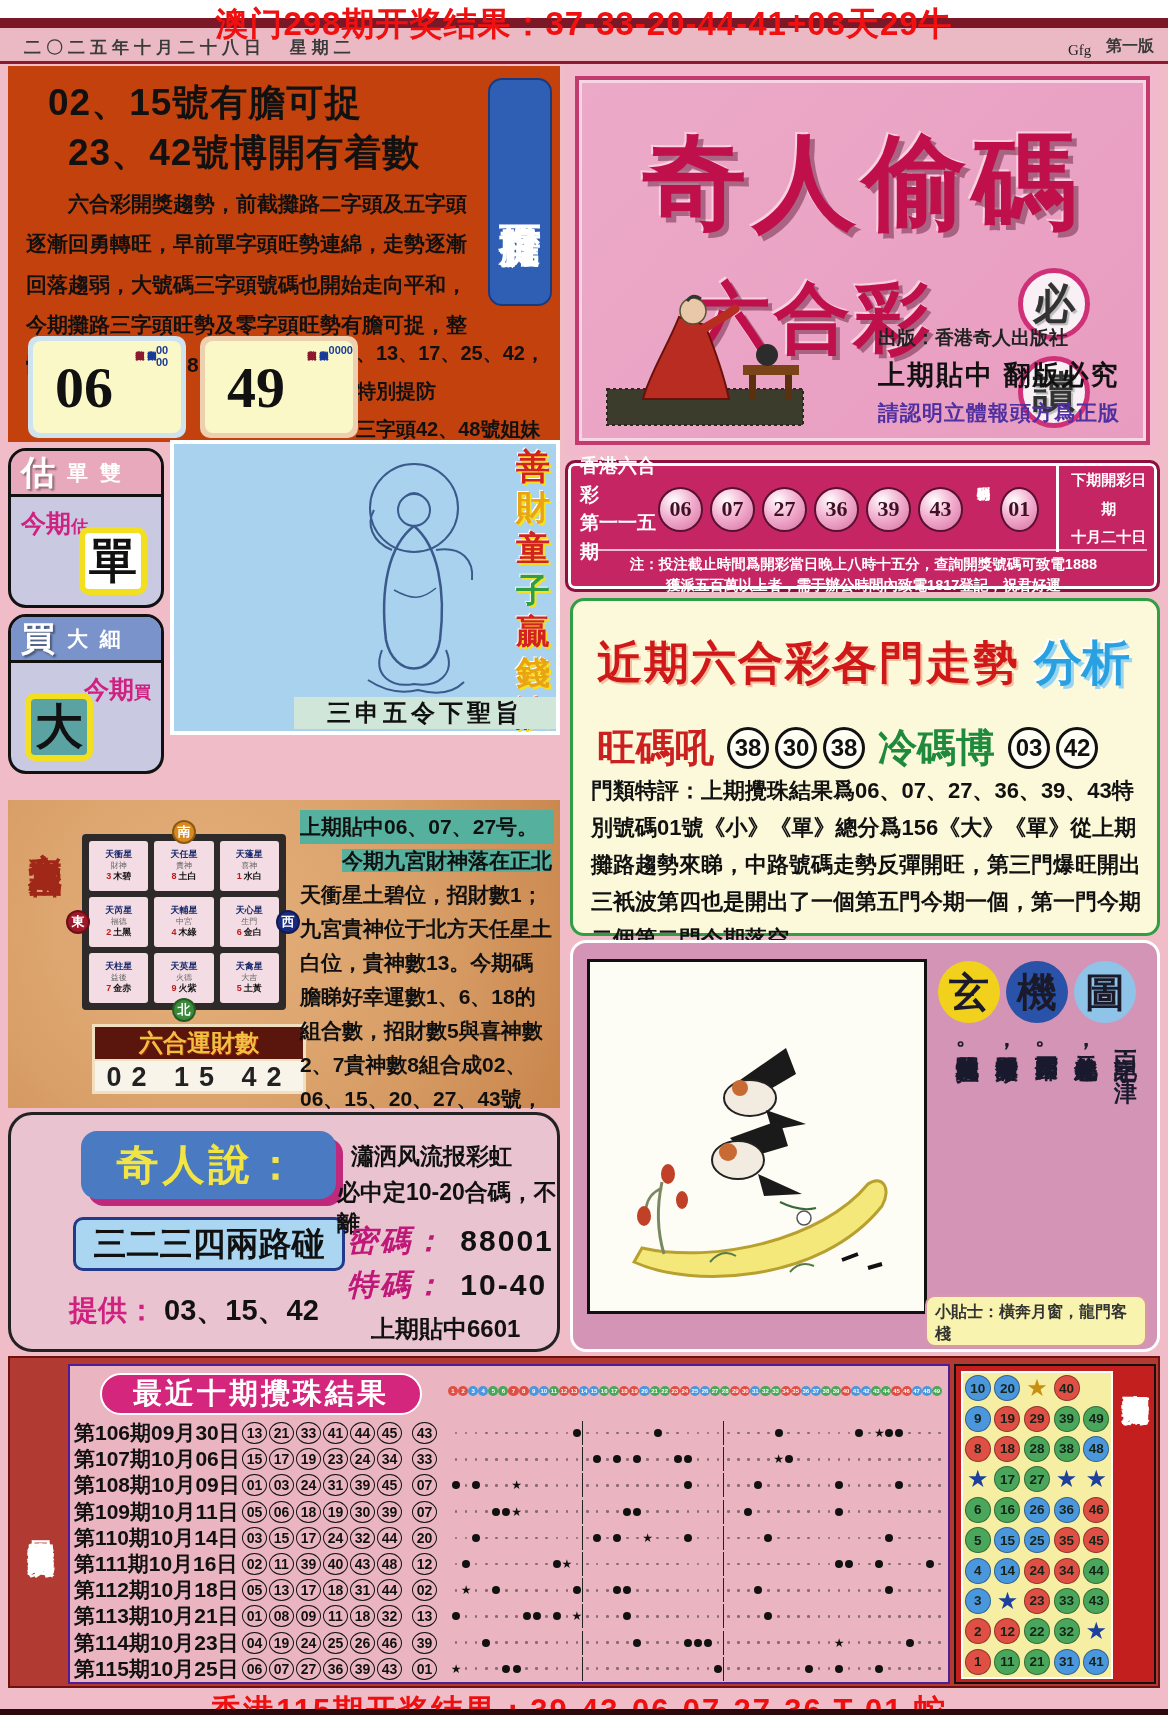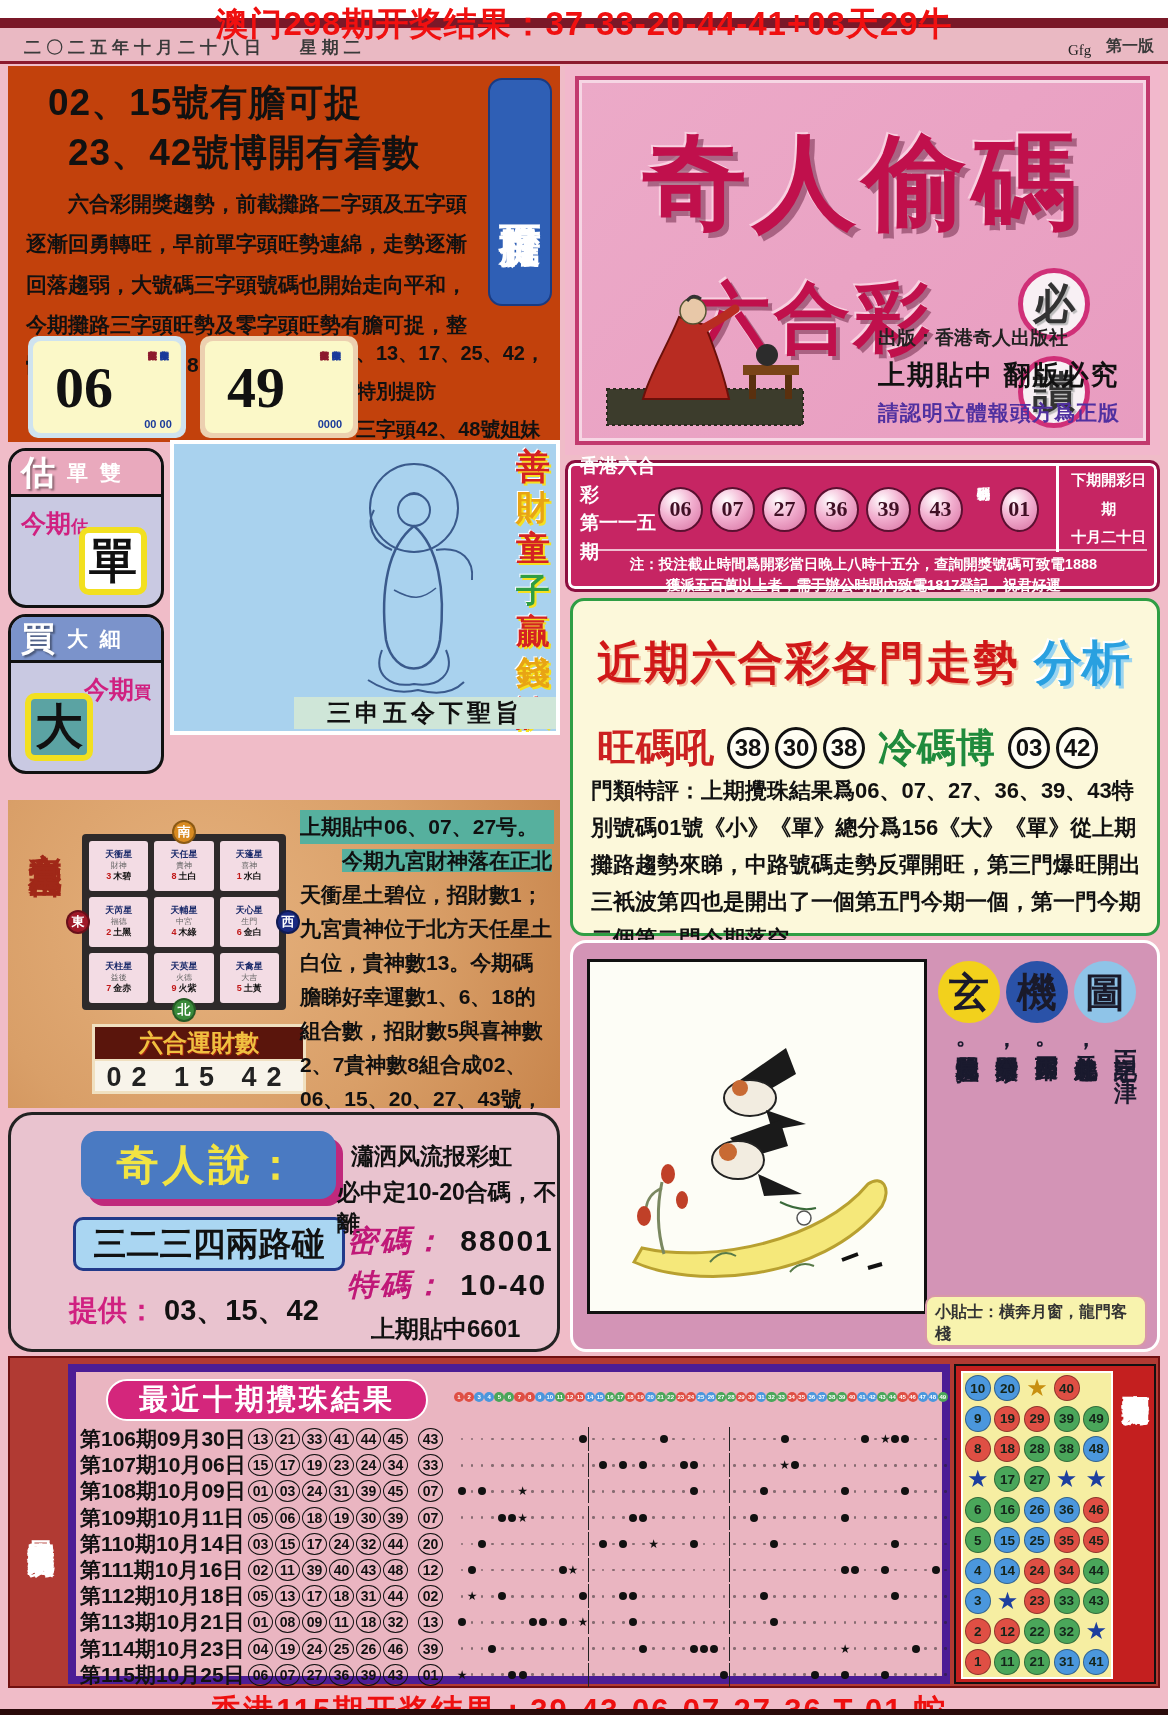--- a/index.html
+++ b/index.html
@@ -18,21 +18,21 @@
   #overlay-red{left:0;top:2px;width:100%;text-align:center;font-size:33px;font-weight:900;color:#f01010;z-index:31;letter-spacing:1px;}
   
   #lead{left:8px;top:66px;width:552px;height:376px;background:#c2410c;}
   #lead h1{position:absolute;font-size:37px;font-weight:900;color:#111;letter-spacing:1px;}
   #lead-body{left:18px;top:118px;width:452px;font-size:21px;font-weight:600;line-height:1.92;color:#111;text-indent:2em;}
   #lead-cont{left:348px;top:268px;width:200px;font-size:20px;font-weight:600;line-height:1.9;color:#111;}
   #side-tab{right:8px;top:12px;width:64px;height:228px;background:#2f5fb5;border-radius:14px;color:#fff;font-size:42px;font-weight:900;display:flex;align-items:center;justify-content:center;border:2px solid #1a3a80;}
   .numbox{top:270px;width:158px;height:102px;border-radius:10px;padding:5px;display:flex;}
   .numbox .inner{flex:1;background:#fbf8c8;border-radius:8px;display:flex;}
   .numbox .big{flex:1;display:flex;align-items:center;justify-content:center;font-family:"Liberation Serif",serif;font-size:58px;font-weight:700;color:#111;}
-  .numbox .side{width:46px;display:flex;flex-direction:column;align-items:center;padding:3px 0;}
+  .numbox .side{width:46px;display:flex;flex-direction:row;padding:3px 0;}
   .numbox .labels{display:flex;gap:3px;flex:1;}
   .numbox .vlab{writing-mode:vertical-rl;text-orientation:upright;font-size:9px;font-weight:700;line-height:1;}
   .numbox .old{color:#8c1a2e;}
   .numbox .new{color:#1a3a9a;}
   .numbox .counts{font-size:11px;font-weight:700;color:#1a3a9a;}
   
   .gbox{left:8px;width:156px;height:160px;border:3px solid #111;border-radius:18px;background:#c9c9e2;overflow:hidden;}
   .gbox .ghead{height:46px;display:flex;align-items:center;padding:0 10px;border-bottom:3px solid #111;color:#fff;}
   .gbox .gt{font-size:34px;font-weight:900;text-shadow:2px 2px 2px rgba(0,0,0,.4);}
   .gbox .gs{font-size:21px;font-weight:700;margin-left:12px;letter-spacing:3px;}
@@ -103,21 +103,21 @@
   
   #mystery{left:570px;top:940px;width:590px;height:412px;background:#d394b6;border:3px solid #fff;border-radius:16px;}
   #mys-frame{left:14px;top:16px;width:340px;height:355px;background:#fdfdf6;border:3px solid #111;}
   .mys-circle{width:62px;height:62px;border-radius:50%;display:flex;align-items:center;justify-content:center;font-size:40px;font-weight:900;color:#1a1a2a;}
   #mys-title{left:365px;top:18px;display:flex;gap:6px;}
   #mys-poem{left:372px;top:96px;width:200px;height:238px;writing-mode:vertical-rl;text-orientation:upright;font-size:23px;font-weight:700;color:#1a1a2e;line-height:1.72;}
   #mys-tip{left:352px;top:352px;width:222px;height:52px;background:#f8f3ae;border:2px solid #d898a8;border-radius:10px;padding:4px 8px;font-size:16px;font-weight:600;color:#333;line-height:1.4;}
   
   #strip{left:8px;top:1356px;width:1152px;height:332px;background:#b13a33;border:2px solid #701010;}
   #strip-side{left:6px;top:6px;width:50px;height:320px;display:flex;align-items:center;justify-content:center;font-size:27px;font-weight:900;color:#fff;letter-spacing:1px;}
-  #htable{left:58px;top:6px;width:882px;height:320px;background:#eab5c1;border:8px solid #4c1d95;}
+  #htable{left:58px;top:6px;width:882px;height:320px;background:#eab5c1;border:2px solid #4c1d95;}
   #hbadge{left:30px;top:7px;width:322px;height:42px;background:#d4267c;border:2px solid #fff;border-radius:22px;display:flex;align-items:center;justify-content:center;font-size:29px;font-weight:900;color:#fff;letter-spacing:3px;}
   #hscale{left:378px;top:20px;width:494px;display:flex;}
   .scale-ball{width:10.08px;height:10px;border-radius:50%;color:#fff;font-size:6px;font-weight:700;display:flex;align-items:center;justify-content:center;flex:none;}
   #hrows{left:4px;top:54px;width:874px;}
   .hrow{display:flex;align-items:center;height:26.2px;}
   .hlabel{width:168px;font-size:21px;font-weight:800;color:#111;white-space:nowrap;}
   .hnum{width:25px;height:22px;border:1.5px solid #111;border-radius:50%;font-size:14px;font-weight:700;color:#111;display:flex;align-items:center;justify-content:center;margin-right:2px;flex:none;}
   .hspec{margin-left:8px;}
   .hdots{display:flex;margin-left:12px;width:494px;}
   .dcell{width:10.08px;height:24px;display:flex;align-items:center;justify-content:center;flex:none;}
@@ -138,21 +138,21 @@
 </head>
 <body>
 
 <div id="page">
 
   <div id="top-white" class="abs"></div>
   <div id="top-bar" class="abs"></div>
   <div id="date-row" class="abs">
     <div id="date-txt" class="abs">
       <span>二〇二五年十月二十八日</span>
-      <span style="margin-left:24px;">星期二</span>
+      <span style="margin-left:14px;">星期二</span>
     </div>
     <div id="edition" class="abs">第一版</div>
   </div>
   <div id="watermark" class="abs">Gfg</div>
   <div id="overlay-red" class="abs">澳门298期开奖结果：37-33-20-44-41+03天29牛</div>
 
   <div id="lead" class="abs">
     <h1 class="abs" style="left:40px;top:12px;">02、15號有膽可捉</h1>
     <h1 class="abs" style="left:60px;top:62px;">23、42號博開有着數</h1>
     <div id="lead-body" class="abs">六合彩開獎趨勢，前截攤路二字頭及五字頭逐漸回勇轉旺，早前單字頭旺勢連綿，走勢逐漸回落趨弱，大號碼三字頭號碼也開始走向平和，今期攤路三字頭旺勢及零字頭旺勢有膽可捉，整體趨勢推薦02、08</div>

